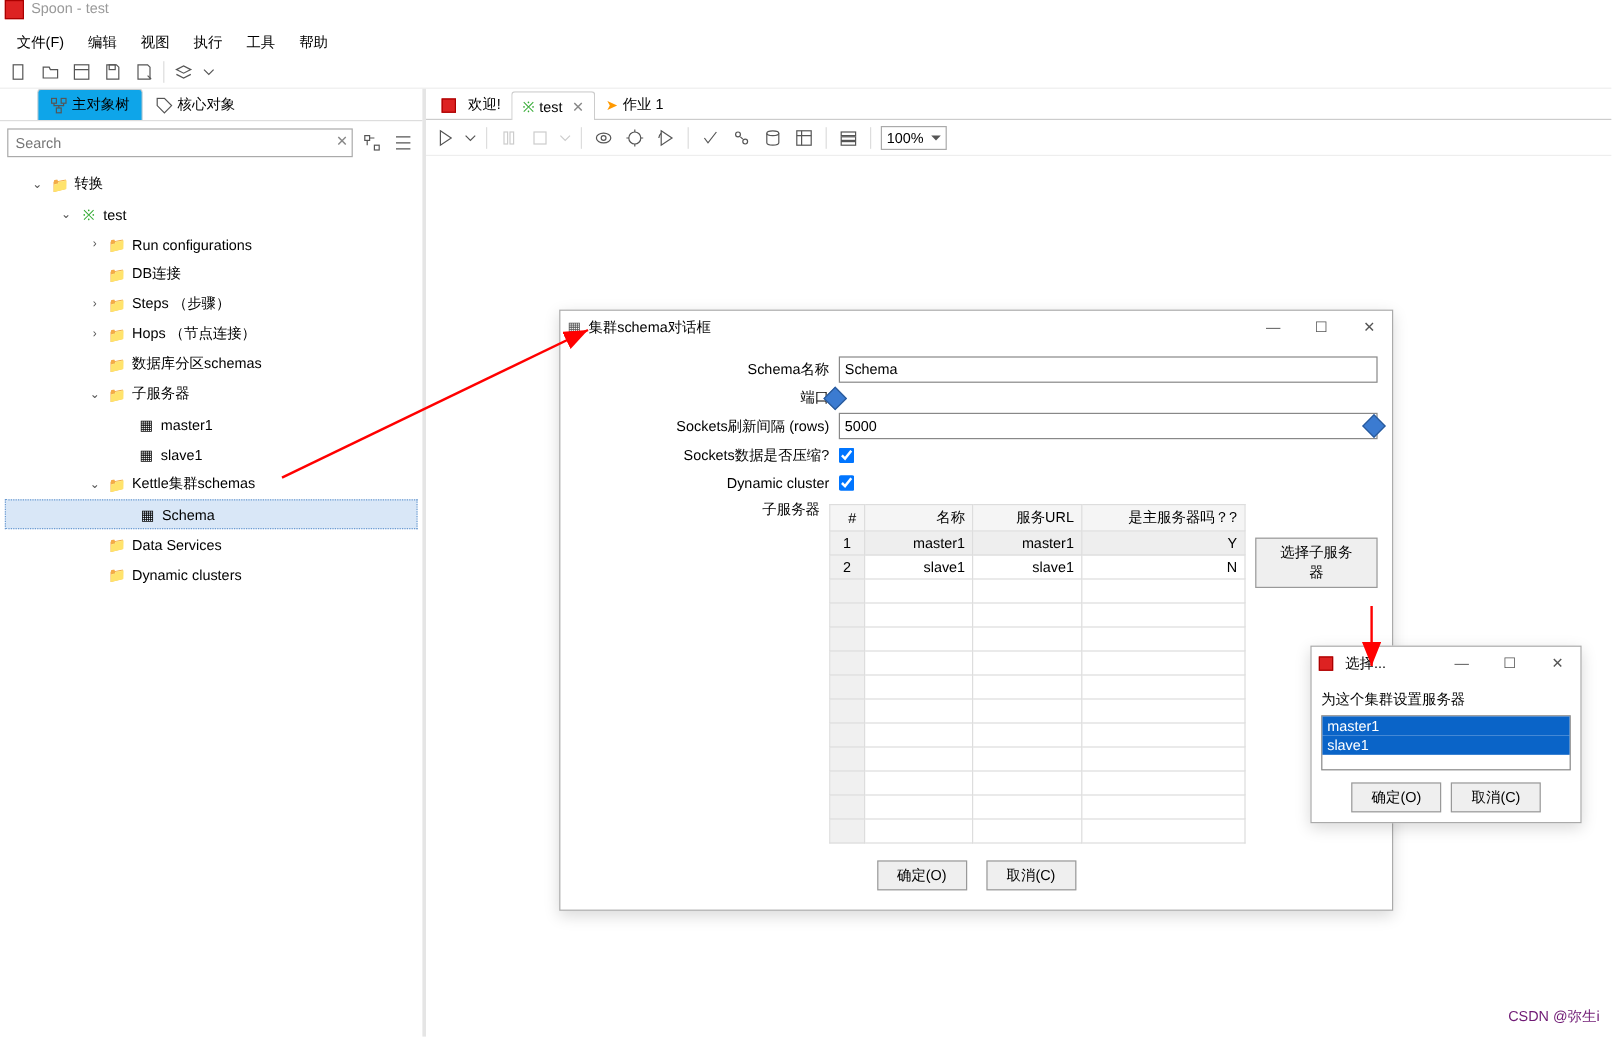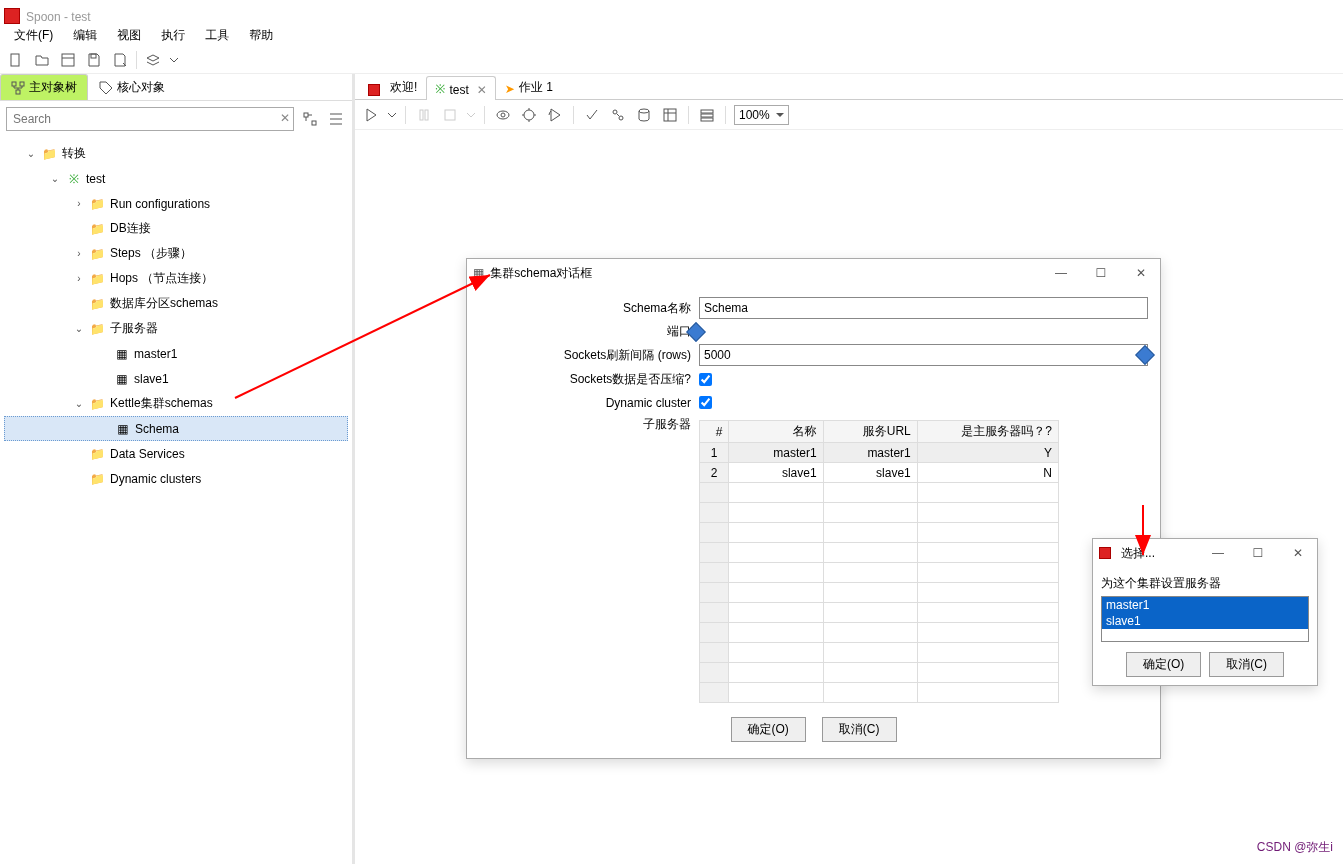--- a/index.html
+++ b/index.html
@@ -1,59 +1,59 @@
 <!DOCTYPE html>
 <html><head>
 <meta charset="utf-8">
 <style>
 * { box-sizing: border-box; font-family: "Microsoft YaHei", "Segoe UI", sans-serif; }
 body { margin: 0; background: #fff; font-size: 12px; color: #000; position: relative; width: 1343px; height: 864px; overflow: hidden; }
 
 
-.titlebar { height: 24px; display: flex; align-items: flex-end; padding: 0 4px; color: #999; }
+.titlebar { height: 24px; display: flex; align-items: flex-start; padding: 0 4px; color: #999; }
 .app-icon { width: 16px; height: 16px; background: #d22; margin-right: 6px; display: inline-block; border: 1px solid #a00; }
 
 
 .menubar { height: 22px; display: flex; align-items: center; padding: 0 4px; gap: 0; }
 .menubar span { padding: 2px 10px; cursor: default; }
 
 
 .toolbar { height: 28px; display: flex; align-items: center; padding: 0 6px; gap: 6px; border-bottom: 1px solid #eee; }
 .tbtn { width: 20px; height: 20px; display: flex; align-items: center; justify-content: center; color: #555; }
 .tbtn svg { width: 16px; height: 16px; }
 
 
 .main { display: flex; height: calc(100% - 74px); }
 .left { width: 355px; border-right: 3px solid #e5e5e5; display: flex; flex-direction: column; }
 .right { flex: 1; display: flex; flex-direction: column; }
 
 
 .lefttabs { display: flex; border-bottom: 1px solid #ddd; }
 .lefttab { padding: 4px 10px; display: flex; align-items: center; gap: 4px; border: 1px solid transparent; border-bottom: none; }
-.lefttab.active { border-color: #ccc; background: #bef264; border-radius: 3px 3px 0 0; }
+.lefttab.active { border-color: #ccc; background: #0ea5e9; border-radius: 3px 3px 0 0; margin-left: 31px; }
 .smicon { width: 14px; height: 14px; }
 
 
 .searchrow { display: flex; align-items: center; gap: 6px; padding: 6px; }
 .searchbox { flex: 1; position: relative; }
 .searchbox input { width: 100%; height: 24px; border: 1px solid #aaa; padding: 0 22px 0 6px; font-size: 12px; }
 .searchbox .x { position: absolute; right: 4px; top: 4px; color: #888; }
 
 
 .tree { padding: 4px 4px; overflow: auto; flex: 1; }
 .trow { display: flex; align-items: center; height: 25px; gap: 4px; cursor: default; }
 .twisty { width: 14px; text-align: center; color: #555; font-size: 10px; }
 .twisty.none { visibility: hidden; }
 .ticon { width: 16px; height: 16px; display: flex; align-items: center; justify-content: center; }
 .trow.sel { background: #d9e7f7; border: 1px dotted #6b9bd1; }
 .ind1 { padding-left: 20px; } .ind2 { padding-left: 44px; } .ind3 { padding-left: 68px; } .ind4 { padding-left: 92px; }
 
 
 .rtabsbar { height: 26px; display: flex; align-items: flex-end; padding-left: 4px; border-bottom: 1px solid #ccc; }
-.rtab { padding: 3px 8px; display: flex; align-items: flex-end; gap: 4px; border: 1px solid transparent; border-bottom: none; border-radius: 3px 3px 0 0; }
+.rtab { padding: 3px 8px; display: flex; align-items: center; gap: 4px; border: 1px solid transparent; border-bottom: none; border-radius: 3px 3px 0 0; }
 .rtab.active { border-color: #ccc; background: #fff; position: relative; top: 1px; }
 
 
 .rtoolbar { height: 30px; display: flex; align-items: center; padding: 0 6px; gap: 6px; border-bottom: 1px solid #eee; }
 .rtoolbar .sep { width: 1px; height: 18px; background: #ddd; margin: 0 2px; }
 .zoom { border: 1px solid #aaa; height: 20px; padding: 0 18px 0 4px; display: flex; align-items: center; position: relative; }
 .zoom::after { content: ""; position: absolute; right: 4px; top: 7px; border: 4px solid transparent; border-top-color: #555; }
 
 
 .dialog { position: absolute; background: #fff; border: 1px solid #aaa; box-shadow: 0 4px 12px rgba(0,0,0,.15); }
@@ -490,20 +490,23 @@
                 <td></td>
               </tr>
               <tr class="empty">
                 <td class="idx"></td>
                 <td></td>
                 <td></td>
                 <td></td>
               </tr>
             </tbody>
         </table>
+        <div>
+          <button class="btn" style="margin-top:28px">选择子服务器</button>
+        </div>
       </div>
     </div>
     <div class="btnrow">
       <button class="btn">确定(O)</button>
       <button class="btn">取消(C)</button>
     </div>
   </div>
 </div>
 
 <div class="dialog" style="left:1092px; top:538px; width:226px;">

